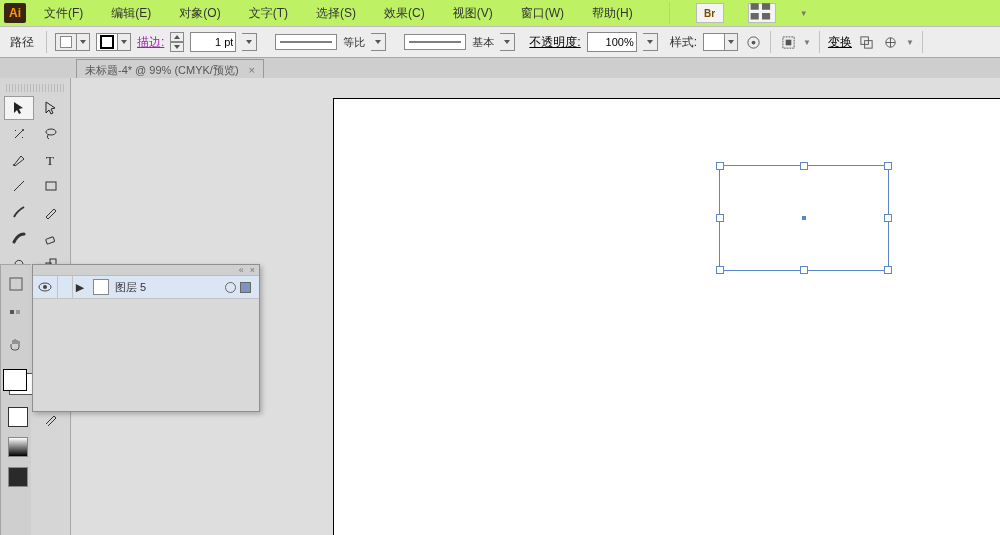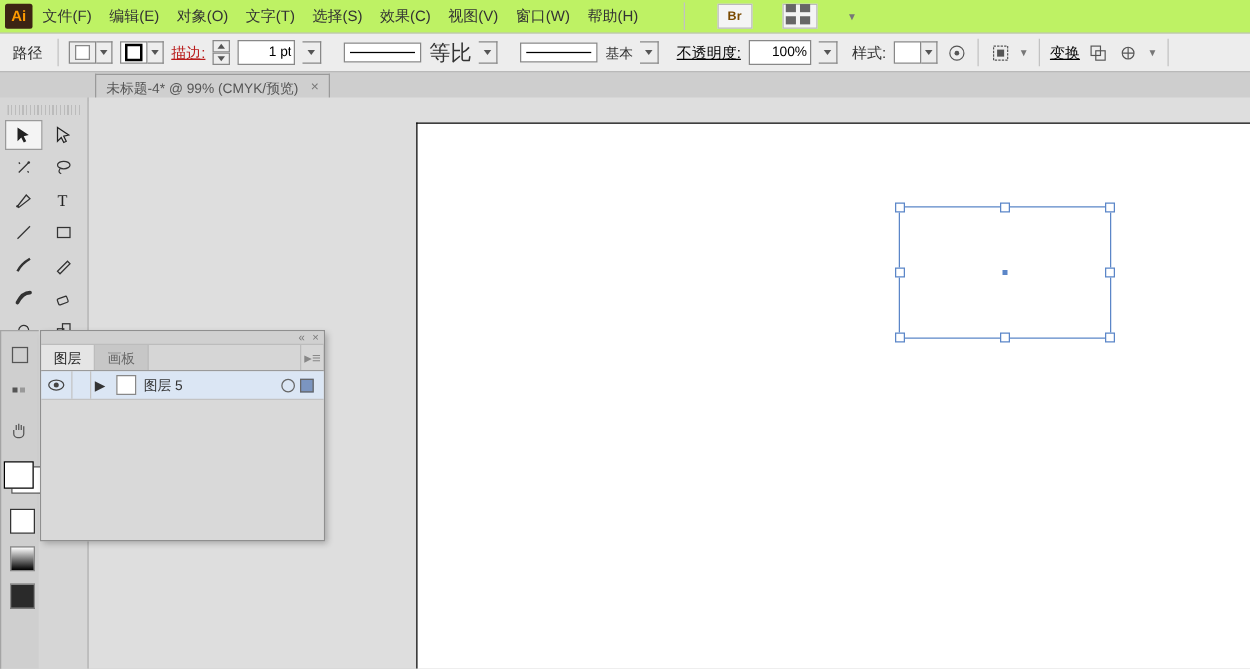--- a/index.html
+++ b/index.html
@@ -1,30 +1,30 @@
 <!DOCTYPE html>
 <html><head>
 <meta charset="utf-8">
 <style>
   html,body{margin:0;padding:0;font-family:"Microsoft YaHei","SimSun",sans-serif;font-size:12px;background:#d1d1d1;color:#333;-webkit-user-select:none;user-select:none}
   body{width:1000px;height:535px;overflow:hidden;position:relative}
   .hdr{height:26px;background:#bef264;display:flex;align-items:center;border-bottom:1px solid #bdbdbd;padding-left:4px;gap:2px}
   .logo{width:22px;height:20px;background:#3c2413;color:#ff9a00;display:flex;align-items:center;justify-content:center;font-weight:bold;border-radius:2px;font-size:12px}
-  .menu-items{display:flex;gap:2px;}
+  .menu-items{display:flex;gap:16px;margin-left:10px}
   .menu-item{padding:3px 6px;border-radius:2px}
   .hdr-right{margin-left:26px;display:flex;gap:24px;align-items:center}
   .hdr-ico{width:26px;height:18px;border:1px solid #bbb;background:#f4f4f4;display:flex;align-items:center;justify-content:center;font-size:10px}
   .opt-bar{height:30px;background:#ededed;border-bottom:1px solid #a8a8a8;display:flex;align-items:center;padding:0 6px;gap:6px}
   .opt-label{padding:0 4px}
   .opt-sep{width:1px;height:22px;background:#c2c2c2;margin:0 2px}
   .swatch{width:20px;height:16px;border:1px solid #888;display:flex;align-items:center;justify-content:center}
   .swatch-inner{width:10px;height:10px}
   .drp{width:12px;height:16px;border:1px solid #888;border-left:none;display:flex;align-items:center;justify-content:center}
   .drp::after{content:"";border-left:3px solid transparent;border-right:3px solid transparent;border-top:4px solid #555}
-  .stroke-link{color:#b91c1c;text-decoration:underline}
+  .stroke-link{color:#a21caf;text-decoration:underline}
   .stroke-input{width:40px;height:16px;border:1px solid #888;text-align:right;font-size:11px;background:#fff}
   .brush-prev{width:60px;height:14px;border:1px solid #888;background:#fff;position:relative}
   .brush-prev::before{content:"";position:absolute;left:4px;right:4px;top:50%;border-top:1px solid #000;transform:translateY(-.5px)}
   .basic-prev{width:60px;height:14px;border:1px solid #888;background:#fff;position:relative}
   .basic-prev::before{content:"";position:absolute;left:4px;right:4px;top:50%;border-top:1px solid #000;transform:translateY(-.5px)}
   .drop-mini{width:14px;height:16px;border:1px solid #888;border-left:none;display:flex;align-items:center;justify-content:center}
   .drop-mini::after{content:"";border-left:3px solid transparent;border-right:3px solid transparent;border-top:4px solid #555}
   .link-blue{color:#000000;text-decoration:underline}
   .tab-row{height:22px;background:#cecece;border-bottom:1px solid #9a9a9a;display:flex;align-items:flex-end;padding-left:76px}
   .doc-tab{height:20px;background:#cfcfcf;border:1px solid #9a9a9a;border-bottom:none;padding:0 8px;display:flex;align-items:center;gap:10px;font-size:11px;color:#555}
@@ -126,21 +126,21 @@
   <span class="stroke-link">描边:</span>
   <div class="up-down">
     <div class="ud up"></div>
       <div class="ud dn"></div>
   </div>
   <input class="stroke-input" value="1 pt" style="">
   <div class="drop-mini"></div>
 
   <div style="width:6px"></div>
   <div class="brush-prev"></div>
-  <span style="font-size:17px">等比</span>
+  <span style="font-size:11px">等比</span>
   <div class="drop-mini"></div>
 
   <div style="width:6px"></div>
   <div class="basic-prev"></div>
   <span style="font-size:11px">基本</span>
   <div class="drop-mini"></div>
 
   <span class="link-blue" style="margin-left:8px">不透明度:</span>
   <input class="stroke-input" style="width: 44px;" value="100%">
   <div class="drop-mini"></div>
@@ -402,25 +402,20 @@
   <div class="colormode" style="margin-top:2px">
     <div class="cm dark"></div>
   </div>
 </div>
 
 <div class="panel">
   <div class="panel-top">
       <span>«</span>
       <span>×</span>
     </div>
-  <div class="panel-tabs">
-    <div class="ptab act">图层</div>
-    <div class="ptab">画板</div>
-    <div class="panel-options">▸≡</div>
-  </div>
   <div class="layer-row">
     <div class="eye">
         <svg width="14" height="10" viewBox="0 0 14 10">
           <ellipse cx="7" cy="5" rx="6" ry="4" fill="none" stroke="#444"></ellipse>
           <circle cx="7" cy="5" r="2" fill="#444"></circle>
         </svg>
       </div>
     <div class="lock"></div>
     <div style="width:1px;height:22px;background:#c3c3c3"></div>
     <div class="twist">▶</div>

